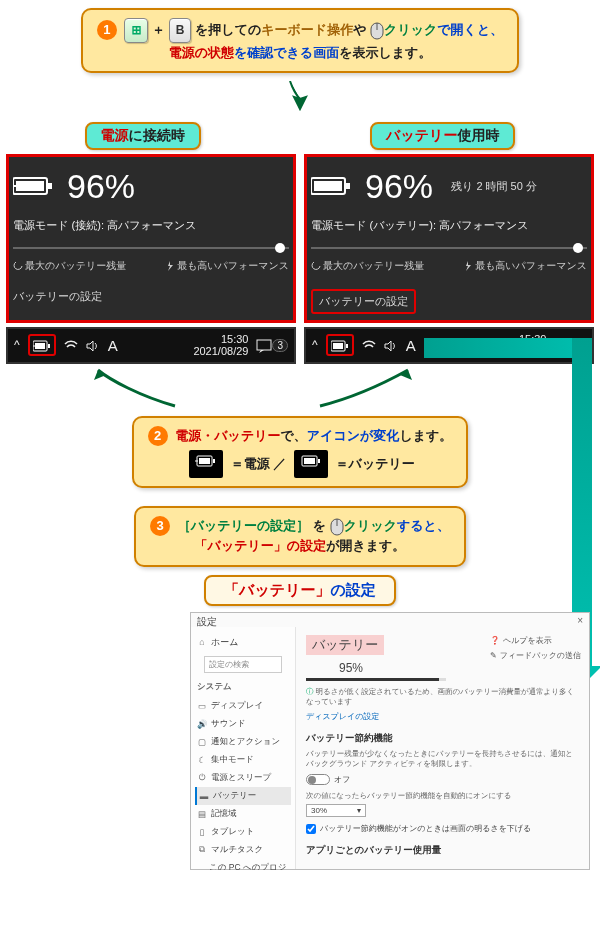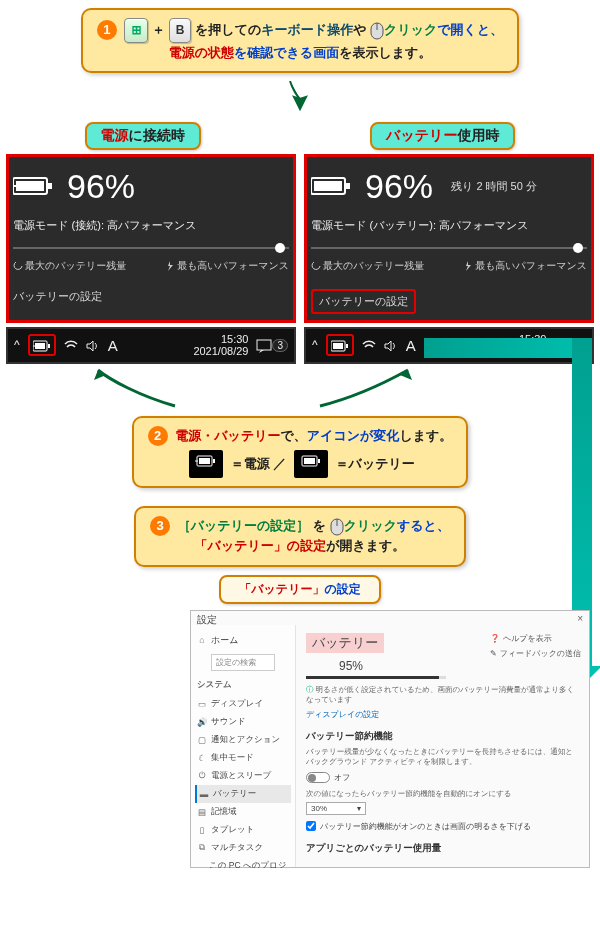--- a/index.html
+++ b/index.html
@@ -45,21 +45,21 @@
     min-width: 22px;
     text-align: center;
     font-size: 12px;
     box-shadow: inset 0 1px 0 #fff, 1px 1px 1px rgba(0,0,0,0.2);
   }
   .key.win { color: #0a6; background: linear-gradient(#e8ffe8,#c8eac8);}
   .key.b { color: #333; }
   .mouse-icon svg { vertical-align: middle; }
   .c-blue { color: #0040cc; }
   .c-red { color: #d00000; }
-  .c-orange { color: #0c4a6e; }
+  .c-orange { color: #a16207; }
   .c-green { color: #008040; }
   .c-black { color: #222; }
 
   .arrow-down {
     text-align: center;
     color: #004020;
     font-size: 28px;
     margin: 2px 0 4px;
     position: relative;
   }
@@ -160,21 +160,21 @@
     border-right: 20px solid transparent;
     border-top: 20px solid #00c0b0;
   }
 
   .settings-title-label {
     border: 2px solid #d08000;
     border-radius: 8px;
     background: #fff8e4;
     padding: 4px 18px;
     font-weight: bold;
-    font-size: 12px;
+    font-size: 15px;
     box-shadow: 1px 1px 3px rgba(0,0,0,0.2);
     width: fit-content;
     margin: 4px auto 6px;
   }
 
   .settings-window {
     border: 1px solid #bbb;
     width: 400px;
     margin: 0 0 0 190px;
     background: #fafafa;
@@ -189,21 +189,21 @@
     border-right: 1px solid #e4e4e4;
     padding: 6px 4px;
     background: #fdfdfd;
   }
   .settings-sidebar .home { font-size: 9px; padding:3px 2px; display:flex; align-items:center; gap:4px;}
   .settings-sidebar .search-box {
     border: 1px solid #ccc;
     font-size: 8px;
     padding: 2px 4px;
     color: #888;
-    margin: 4px 16px 6px;
+    margin: 4px 9px 6px;
     background: #fff;
   }
   .settings-sidebar .section-head { font-size:8.5px; color:#666; padding:2px 2px 4px; font-weight:bold;}
   .settings-sidebar .side-item { font-size: 8.5px; padding: 3px 2px; display:flex; align-items:center; gap:4px; color:#444;}
   .settings-sidebar .side-item.sel { background: #e8e8e8; border-left: 2px solid #0078d4; }
   .side-ico { width:10px; display:inline-block; text-align:center; color:#666; }
 
   .settings-main { flex:1; padding: 8px 10px; position: relative; }
   .settings-main h1 {
     font-size: 13px;
@@ -230,21 +230,21 @@
     vertical-align: middle;
     background:#fff;
   }
   .toggle-off::after { content:""; position:absolute; left:1px; top:1px; width:8px; height:8px; background:#888; border-radius:50%;}
   .dropdown {
     border:1px solid #aaa;
     font-size:8px; padding:1px 4px;
     width:60px; background:#fff;
     display:flex; justify-content:space-between; align-items:center;
   }
-  .checkbox-line { display:flex; align-items:flex-start; gap:4px; font-size:8px; margin-top:6px;}
+  .checkbox-line { display:flex; align-items:center; gap:4px; font-size:8px; margin-top:6px;}
   .checkbox-line input { width:10px; height:10px;}
   .win-close { position:absolute; top:2px; right:6px; font-size:10px; color:#666;}
 
   svg { display:inline-block; }
 </style>
 </head>
 <body>
 
 <div class="callout">
   <div>

